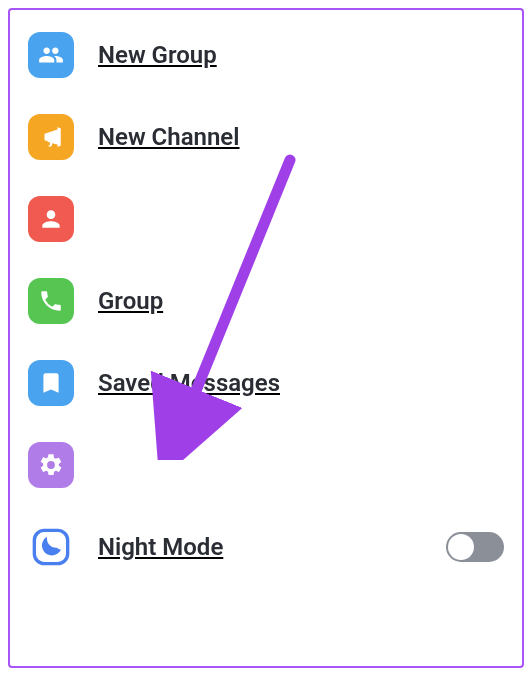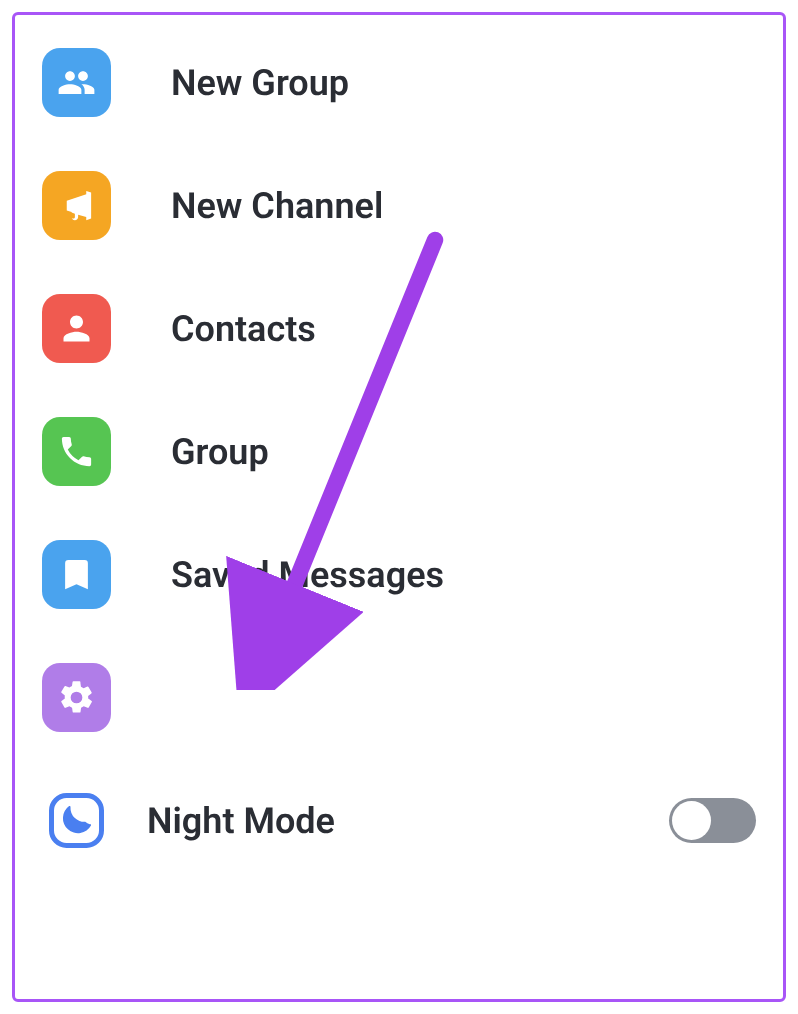--- a/index.html
+++ b/index.html
@@ -24,22 +24,23 @@
       background: #fff;
     }
     .menu {
       display: flex;
       flex-direction: column;
       gap: 36px;
     }
     .menu-item {
       display: flex;
       align-items: center;
-      gap: 40px;
+      gap: 24px;
       cursor: pointer;
+      text-decoration: underline;
     }
     .icon-box {
       width: 46px;
       height: 46px;
       border-radius: 12px;
       display: flex;
       align-items: center;
       justify-content: center;
       flex-shrink: 0;
     }
@@ -119,21 +120,20 @@
       </div>
       <span class="label">New Channel</span>
     </div>
 
     <div class="menu-item">
       <div class="icon-box icon-contacts">
         <svg viewBox="0 0 24 24">
             <path d="M12 12c2.21 0 4-1.79 4-4s-1.79-4-4-4-4 1.79-4 4 1.79 4 4 4zm0 2c-2.67 0-8 1.34-8 4v2h16v-2c0-2.66-5.33-4-8-4z"></path>
           </svg>
       </div>
-      <span class="label">Contacts</span>
     </div>
 
     <div class="menu-item">
       <div class="icon-box icon-calls">
         <svg viewBox="0 0 24 24">
             <path d="M6.62 10.79a15.05 15.05 0 006.59 6.59l2.2-2.2a1 1 0 011.02-.24c1.12.37 2.33.57 3.57.57a1 1 0 011 1V20a1 1 0 01-1 1C10.61 21 3 13.39 3 4a1 1 0 011-1h3.49a1 1 0 011 1c0 1.24.2 2.45.57 3.57a1 1 0 01-.24 1.02l-2.2 2.2z"></path>
           </svg>
       </div>
       <span class="label">Group</span>
     </div>

